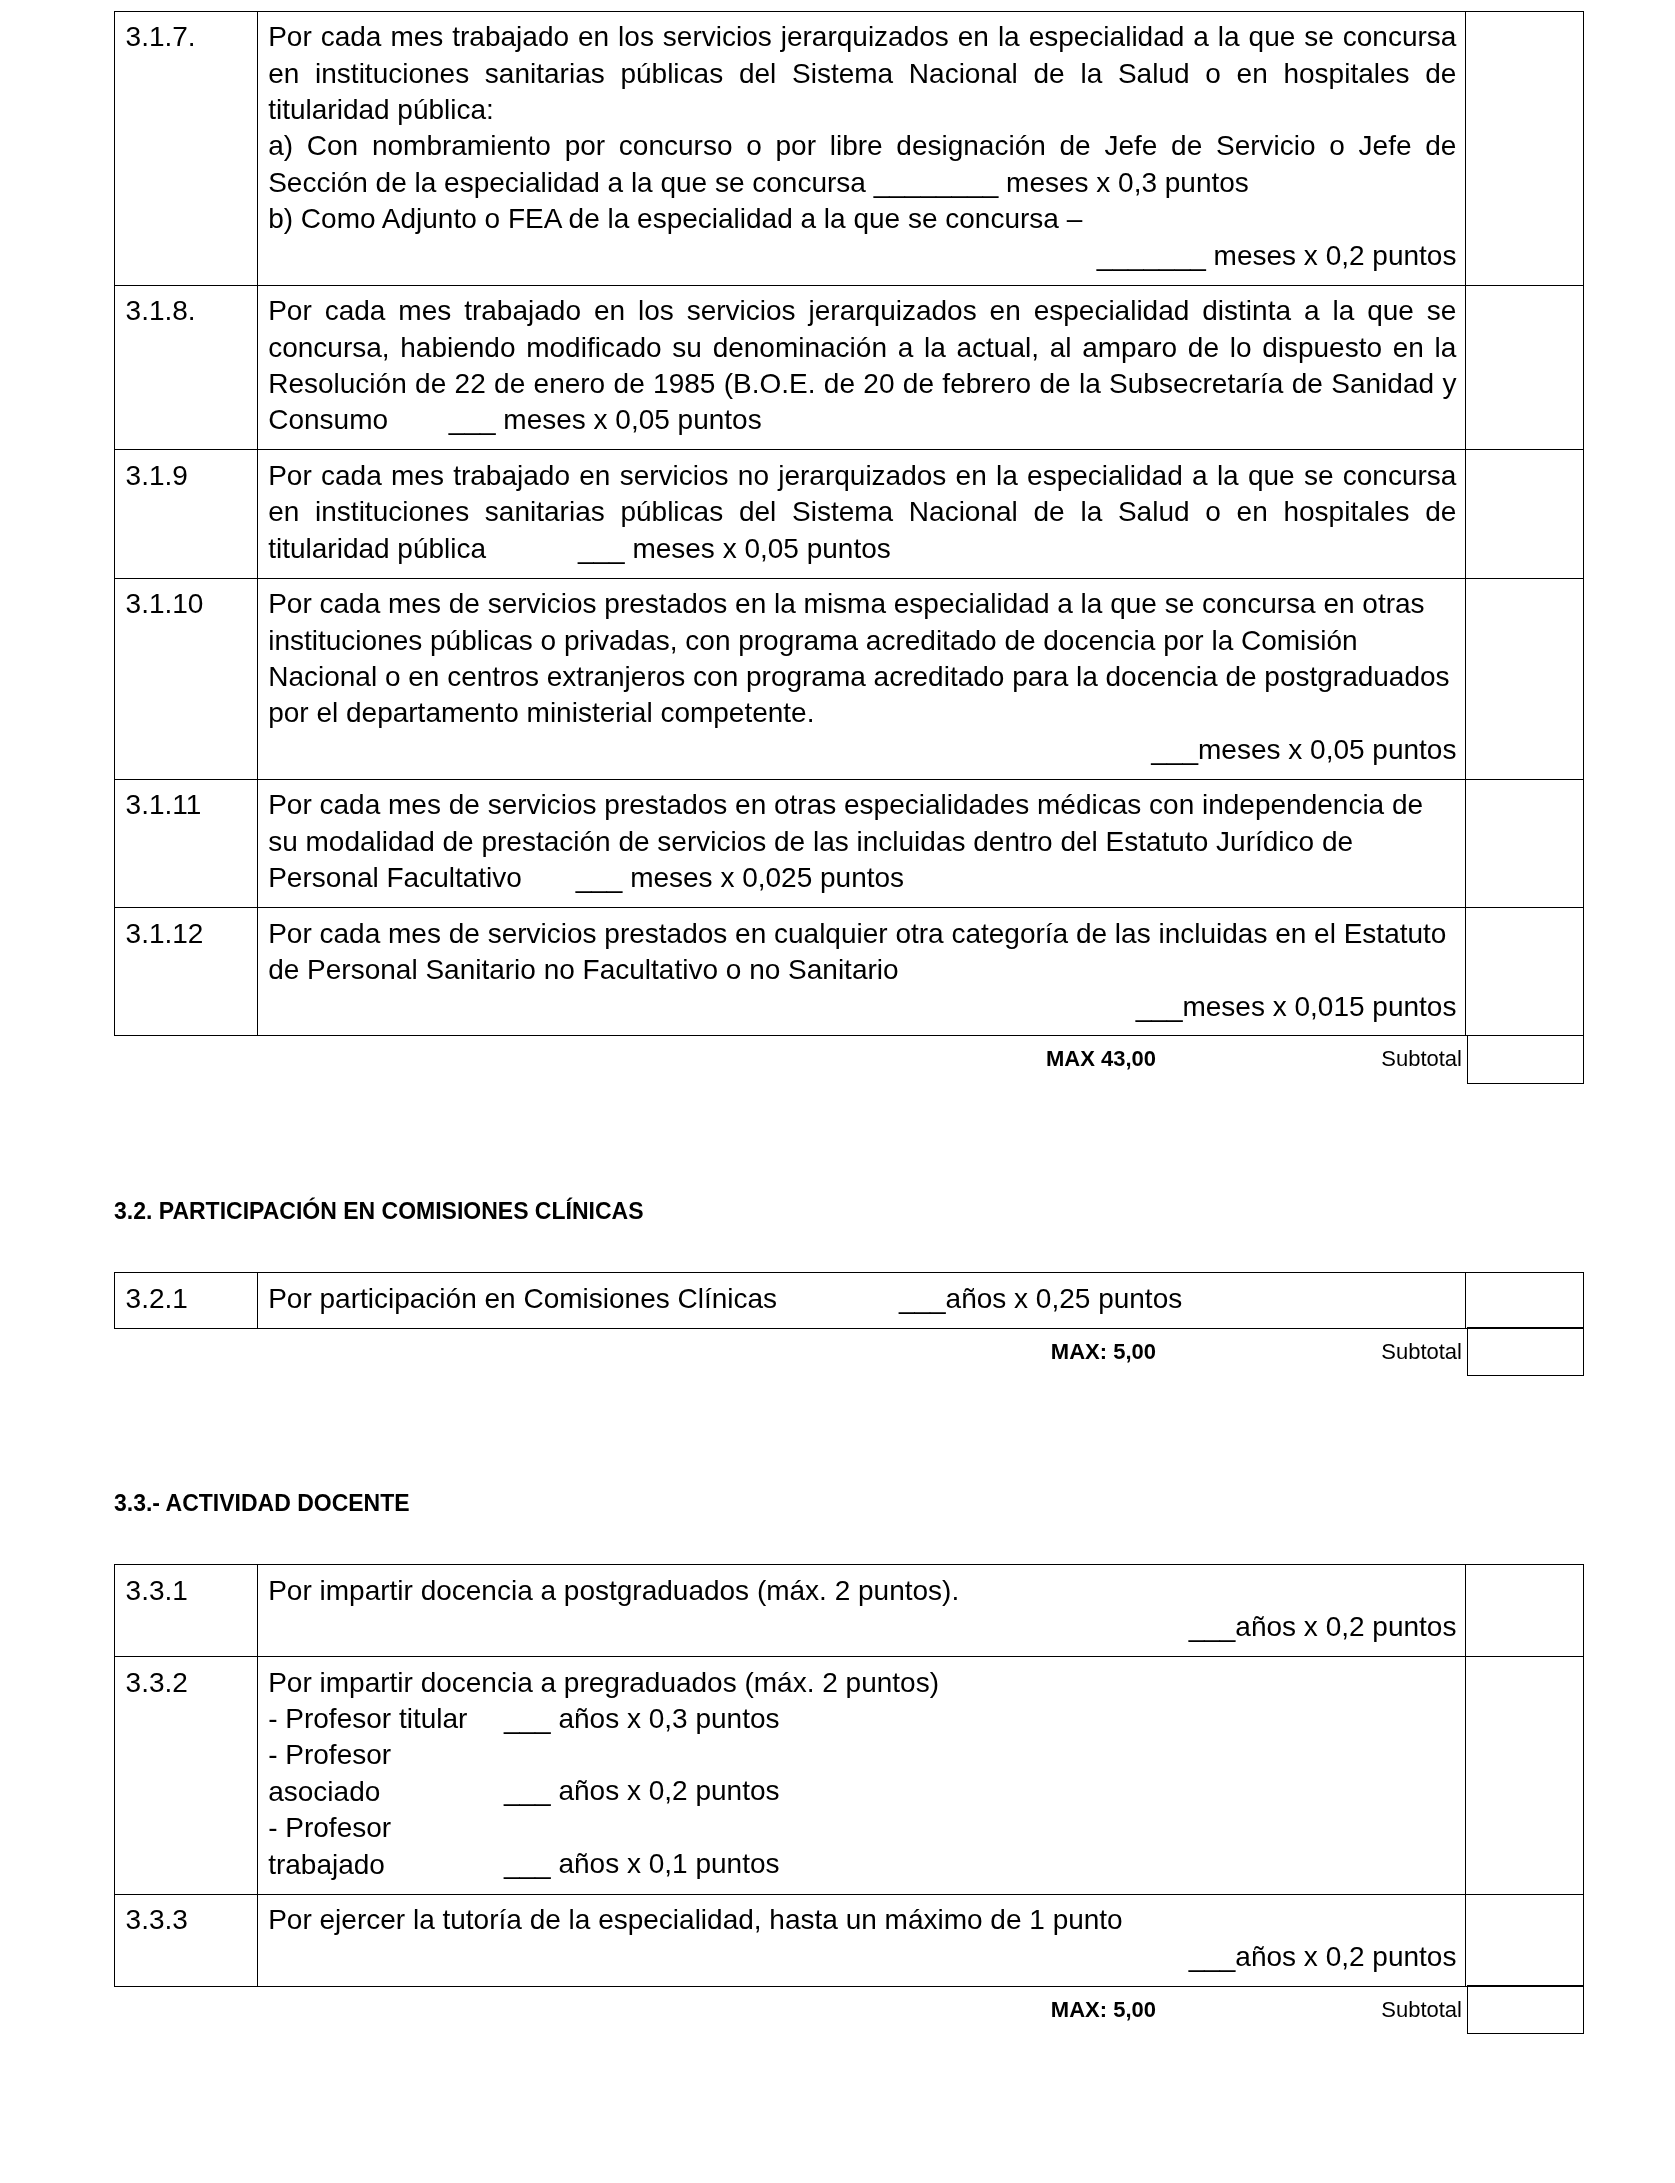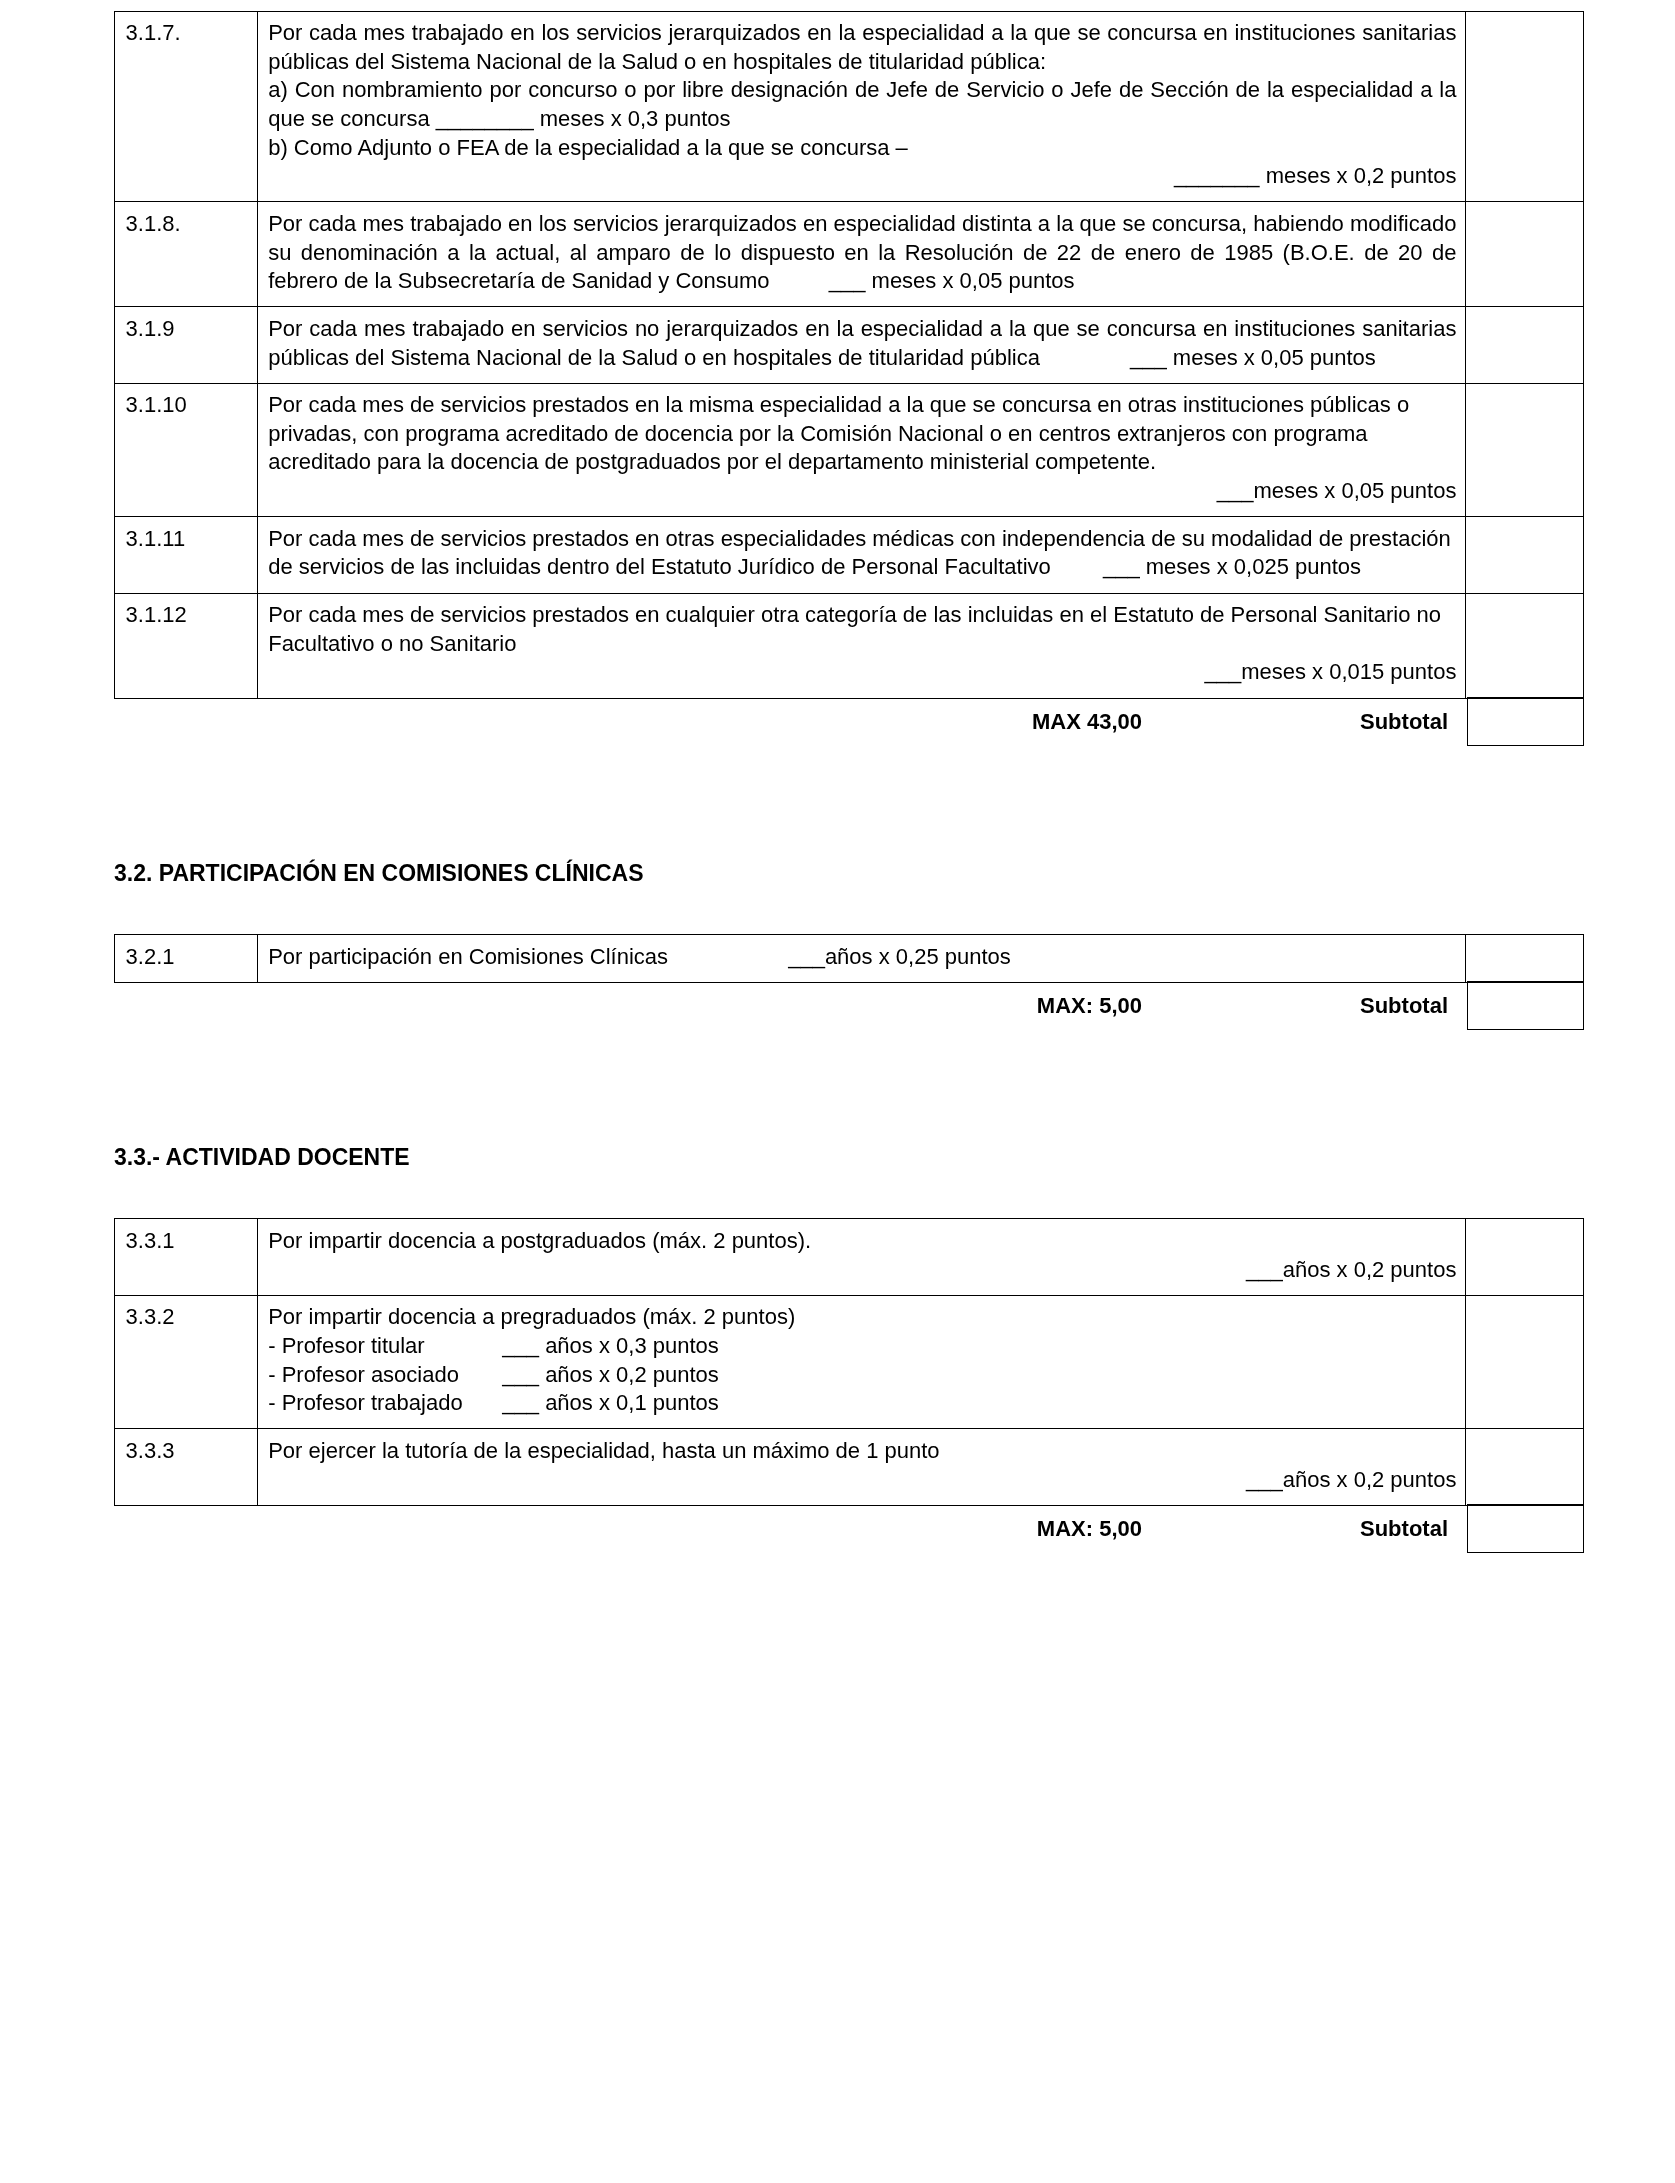--- a/index.html
+++ b/index.html
@@ -20,21 +20,21 @@
     position: relative;
   }
   table.scoring {
     border-collapse: collapse;
     width: 100%;
     table-layout: fixed;
   }
   table.scoring td {
     border: 1.5px solid #000000;
     vertical-align: top;
-    font-size: 22px;
+    font-size: 28px;
     line-height: 1.30;
     padding: 7.6px 9px 10.6px 10.6px;
   }
   td.code {
     width: 122px;
     white-space: nowrap;
     padding-left: 13.7px;
   }
   td.score {
     width: 97px;
@@ -62,23 +62,23 @@
     vertical-align: middle;
   }
   table.totals td.maxcell {
     text-align: right;
     font-weight: bold;
     padding-right: 46px;
     margin-top: 32px;
   }
   table.totals td.subtotalcell {
     text-align: right;
-    font-weight: bold;
+    font-weight: normal;
     width: 251px;
-    padding-right: 19px;
+    padding-right: 5px;
   }
   table.totals td.boxcell {
     width: 97px;
     border: 1.5px solid #000000;
     height: 35px;
   }
   h2.section {
     font-size: 23px;
     font-weight: bold;
     margin: 0;

